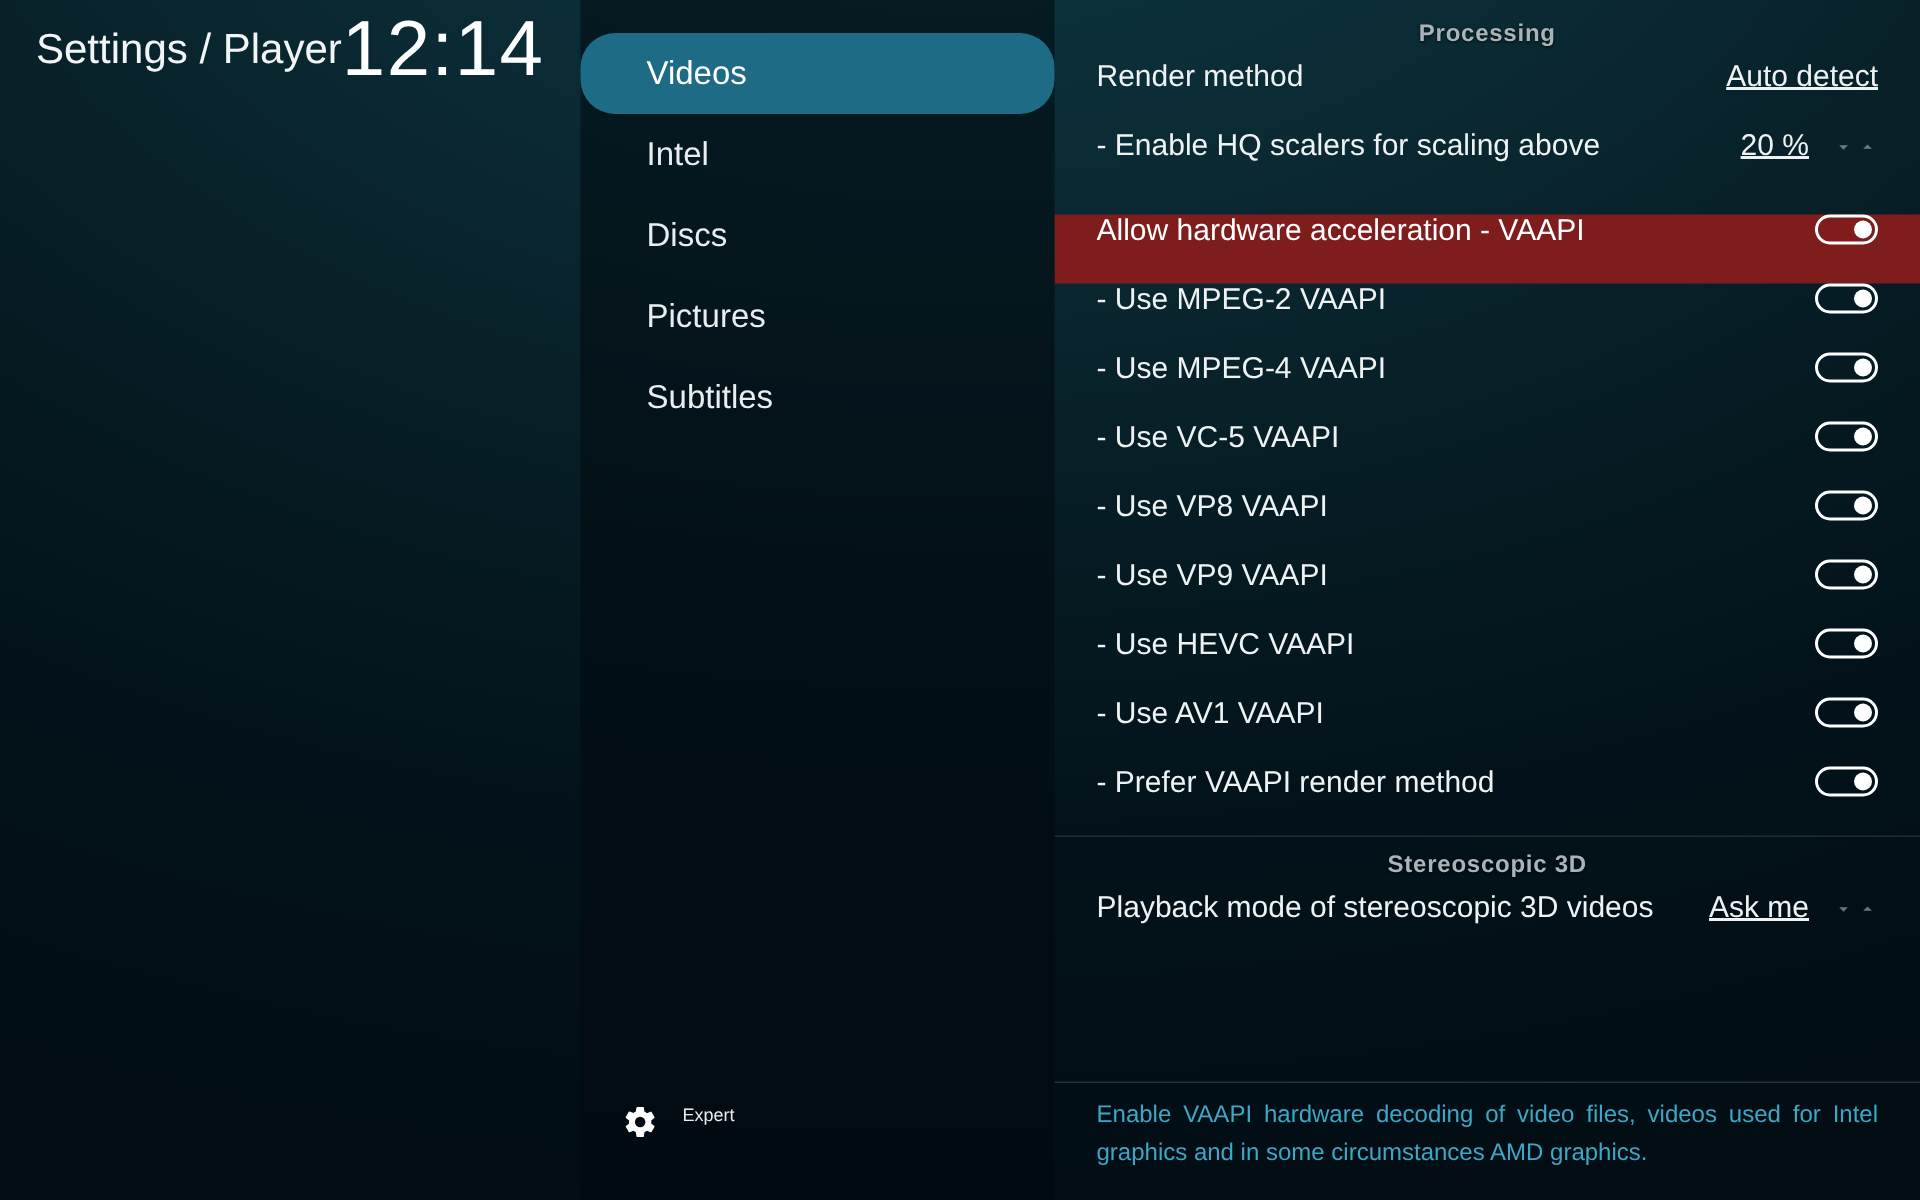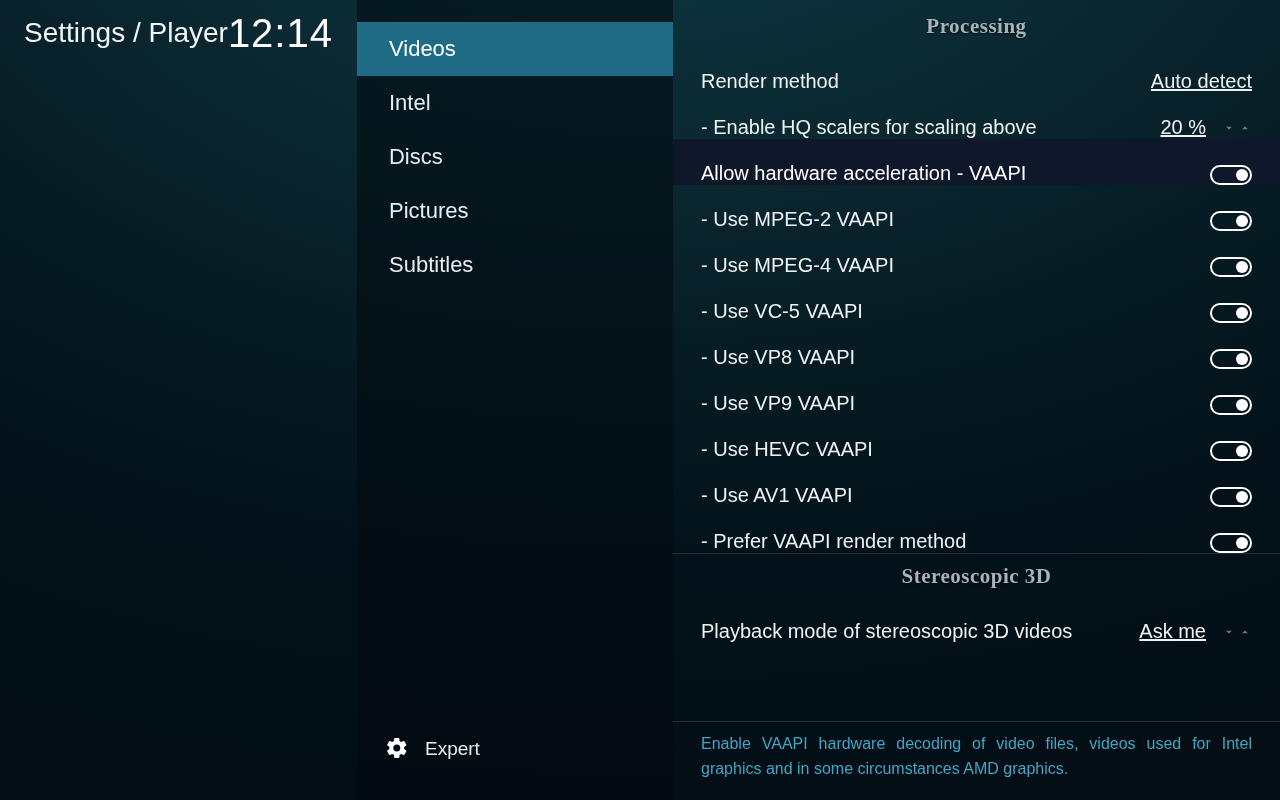--- a/index.html
+++ b/index.html
@@ -23,98 +23,99 @@
     align-items: center;
     justify-content: space-between;
     padding: 0 24px;
   }
   .topbar .title {
     font-size: 28px;
     font-weight: 300;
     color: #f2f5f6;
   }
   .topbar .clock {
-    font-size: 40px;
+    font-size: 52px;
     font-weight: 300;
     color: #ffffff;
     letter-spacing: 1px;
   }
   .body {
     flex: 1;
     display: flex;
     min-height: 0;
   }
   .sidebar {
     width: 316px;
     background: rgba(2,10,14,0.55);
     display: flex;
     flex-direction: column;
     padding-top: 22px;
   }
   .side-item {
-    padding: 14px 32px;
+    padding: 14px 44px;
     font-size: 22px;
     color: #e8edef;
     cursor: pointer;
+    border-radius: 23px;
   }
   .side-item.active {
     background: #1e6b86;
     color: #ffffff;
   }
   .side-spacer { flex: 1; }
   .side-level {
     display: flex;
-    align-items: flex-end;
+    align-items: flex-start;
     gap: 16px;
     padding: 0 28px 40px 28px;
     color: #e8edef;
-    font-size: 19px;
+    font-size: 12px;
   }
   .gear {
     width: 24px; height: 24px; fill: #ffffff;
   }
   .main {
     flex: 1;
     display: flex;
     flex-direction: column;
     min-width: 0;
   }
   .list {
     flex: 1;
     overflow: hidden;
   }
   .section-hdr {
     text-align: center;
-    font-size: 21px;
+    font-size: 16px;
     color: #a9b4b8;
     font-weight: 600;
     letter-spacing: 0.5px;
     padding: 10px 0 8px 0;
     border-top: 1px solid rgba(255,255,255,0.12);
     text-shadow: 0 1px 2px rgba(0,0,0,0.8);
-    font-family: Liberation Serif, serif;
   }
   .section-hdr.first { border-top: none; padding-top: 14px; }
   .row {
     display: flex;
-    align-items: flex-end;
+    align-items: flex-start;
     justify-content: space-between;
     padding: 0 28px;
     height: 46px;
     font-size: 20px;
     color: #eef2f3;
   }
   .row .label {
     white-space: nowrap;
     overflow: hidden;
     text-overflow: ellipsis;
   }
   .row.selected {
-    background: #0f172a;
+    background: #7f1d1d;
     color: #ffffff;
+    margin-top: 11px;
   }
   .row .right {
     display: flex;
     align-items: center;
     gap: 16px;
     text-decoration: underline;
   }
   .value {
     font-size: 20px;
     color: #eef2f3;

